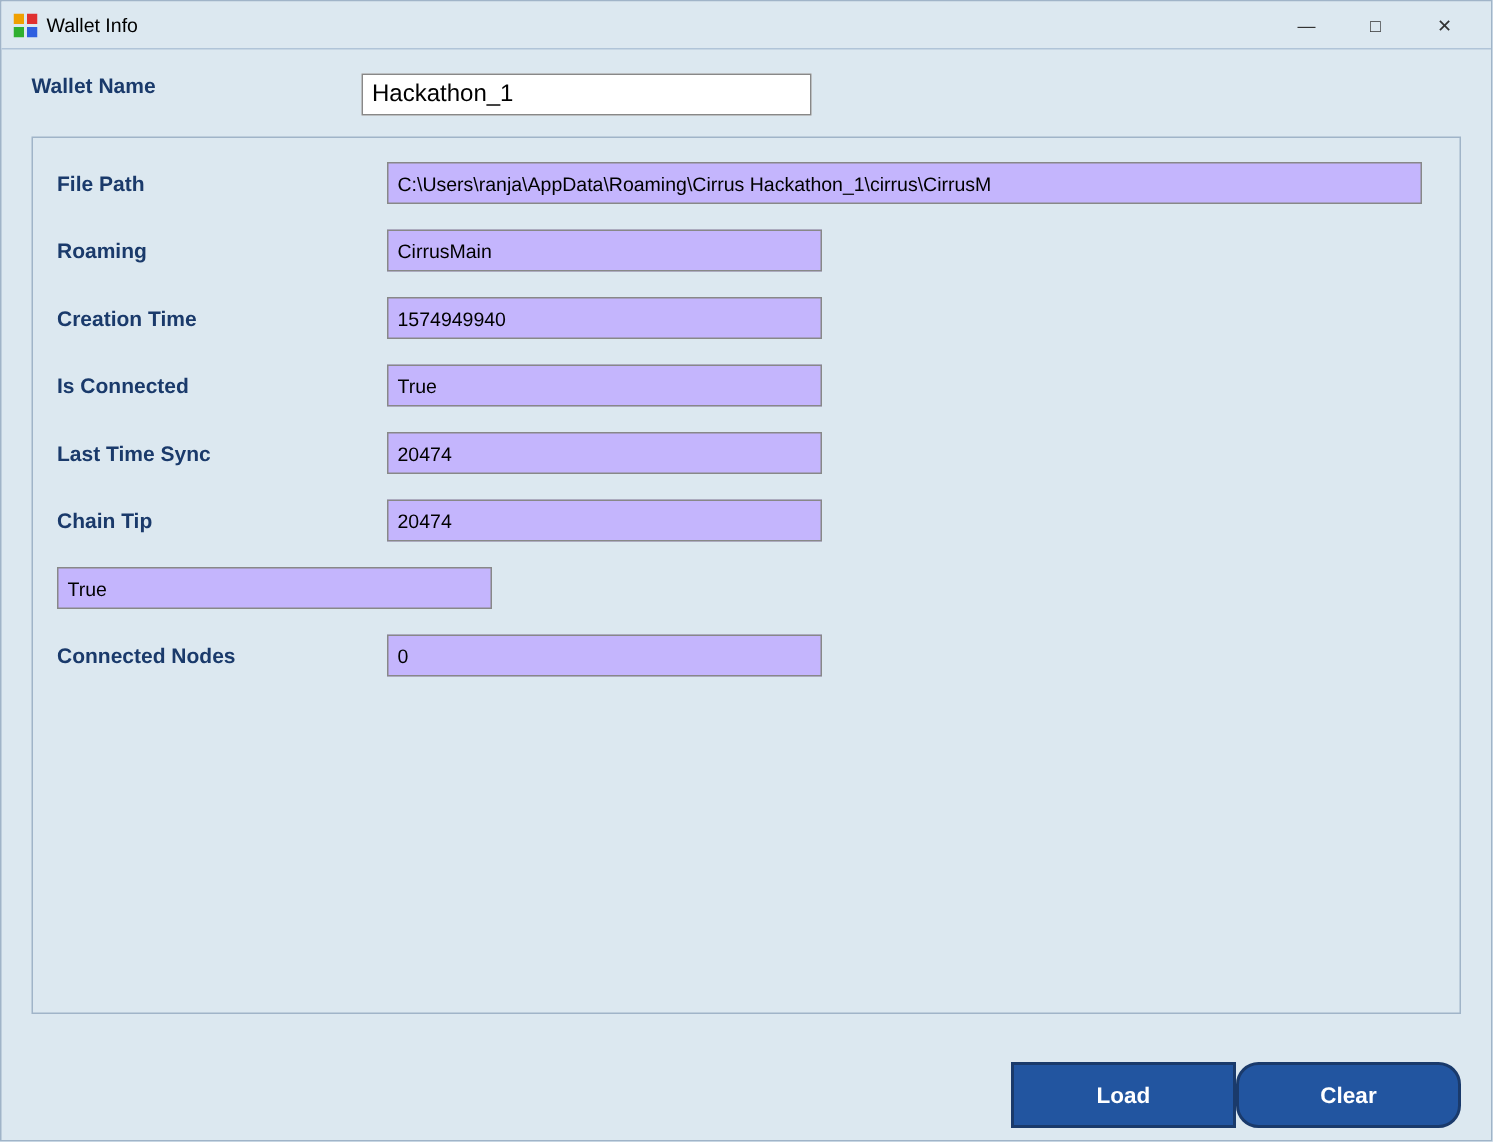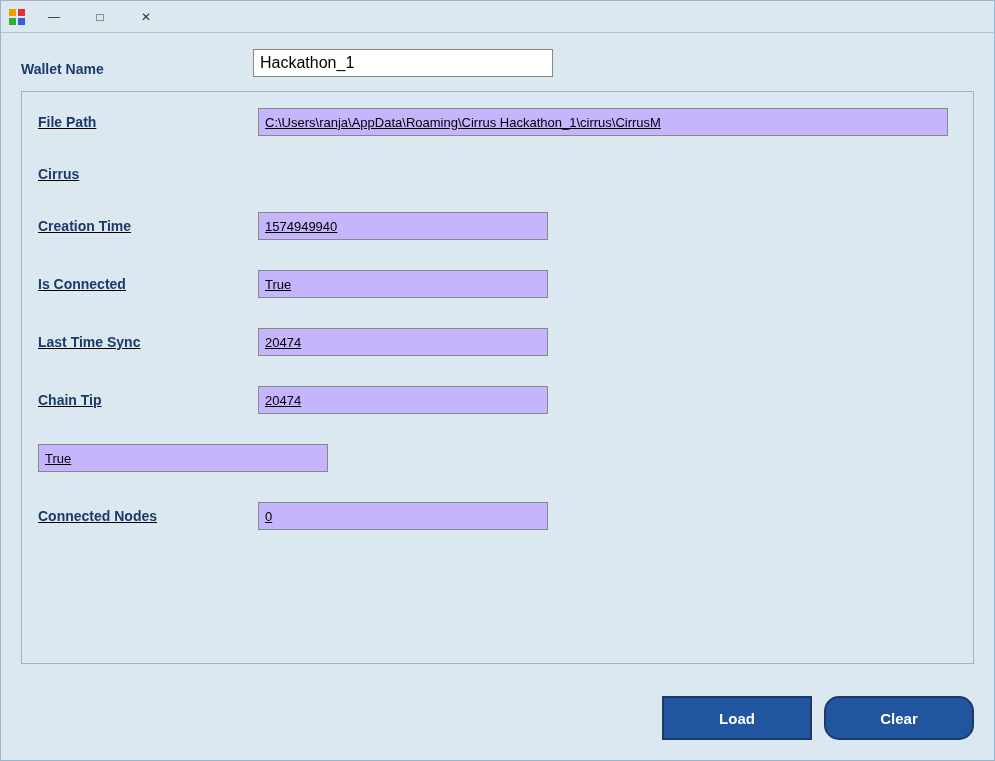--- a/index.html
+++ b/index.html
@@ -80,23 +80,22 @@
     .window-content {
       flex: 1;
       padding: 16px 20px;
       display: flex;
       flex-direction: column;
       gap: 0;
     }
 
     .wallet-name-row {
       display: flex;
-      align-items: flex-end;
+      align-items: flex-start;
       margin-bottom: 14px;
-      gap: 12px;
     }
 
     .wallet-name-label {
       font-size: 14px;
       color: #1a3a6b;
       font-weight: 600;
       width: 220px;
       flex-shrink: 0;
     }
 
@@ -110,22 +109,21 @@
       color: #000;
     }
 
     .info-panel {
       border: 1px solid #a0b4c8;
       background: #dce8f0;
       padding: 16px 16px 36px 16px;
       flex: 1;
       display: flex;
       flex-direction: column;
-      gap: 16px;
-      text-decoration: underline;
+      gap: 3px;
     }
 
     .field-row {
       display: flex;
       align-items: center;
       margin-bottom: 14px;
     }
 
     .field-row:last-child {
       margin-bottom: 17px;
@@ -150,22 +148,21 @@
     }
 
     .field-input.wide {
       width: 690px;
     }
 
     .button-row {
       display: flex;
       justify-content: flex-end;
       align-items: center;
-      padding: 16px 20px 20px 20px;
-      gap: 12px;
+      padding: 16px 20px 8px 20px;
       flex-shrink: 0;
     }
 
     .btn {
       width: 150px;
       height: 44px;
       border: 2px solid #1a3a6b;
       font-size: 15px;
       font-weight: 600;
       cursor: pointer;
@@ -189,20 +186,21 @@
   <div class="title-bar">
     <div class="title-bar-icon">
 
       <svg viewBox="0 0 16 16" xmlns="http://www.w3.org/2000/svg">
         <rect x="0" y="0" width="7" height="7" fill="#f0a000"></rect>
         <rect x="9" y="0" width="7" height="7" fill="#e03030"></rect>
         <rect x="0" y="9" width="7" height="7" fill="#30b030"></rect>
         <rect x="9" y="9" width="7" height="7" fill="#3060e0"></rect>
       </svg>
     </div>
+    <span class="title-bar-text">Wallet Info</span>
     <div class="title-bar-controls">
       <button class="title-btn">—</button>
       <button class="title-btn">□</button>
       <button class="title-btn close">✕</button>
     </div>
   </div>
 
   <div class="window-content">
 
     <div class="wallet-name-row">
@@ -210,21 +208,22 @@
       <input class="wallet-name-input" type="text" value="Hackathon_1" style="">
     </div>
 
     <div class="info-panel">
 
     <div class="field-row">
           <span class="field-label">File Path</span>
           <input type="text" class="field-input wide" readonly="" value="C:\Users\ranja\AppData\Roaming\Cirrus Hackathon_1\cirrus\CirrusM" style="">
         </div>
         <div class="field-row">
-          <span class="field-label">Cirrus</span>
+          <span class="field-label">Roaming</span>
+          <input type="text" class="field-input" readonly="" value="CirrusMain" style="">
         </div>
         <div class="field-row">
           <span class="field-label">Creation Time</span>
           <input type="text" class="field-input" readonly="" value="1574949940" style="">
         </div>
         <div class="field-row">
           <span class="field-label">Is Connected</span>
           <input type="text" class="field-input" readonly="" value="True" style="">
         </div>
         <div class="field-row">

